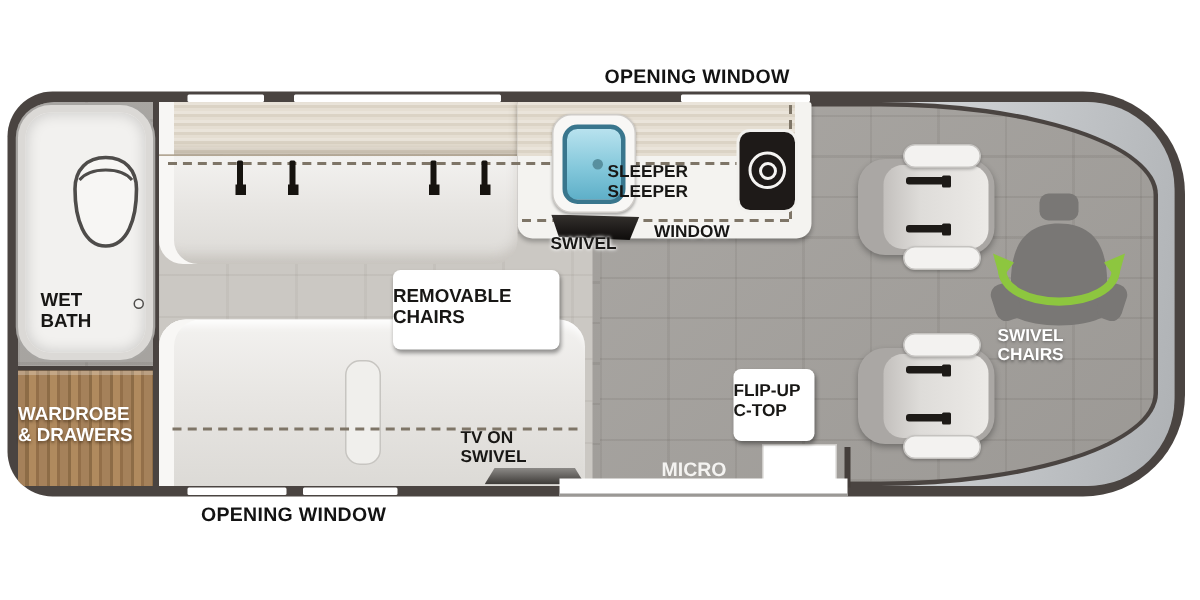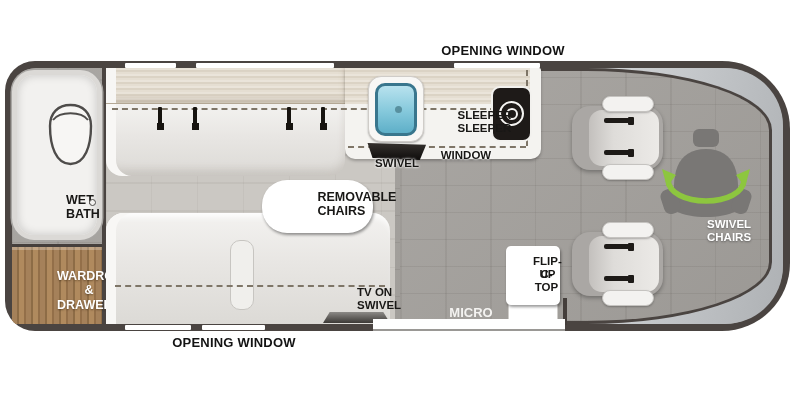--- a/index.html
+++ b/index.html
@@ -1,18 +1,18 @@
 <!DOCTYPE html>
 <html><head>
 <meta charset="utf-8">
 <style>
   html,body{margin:0;padding:0;background:#fff;}
   #stage{position:relative;width:800px;height:400px;background:#fff;overflow:hidden;
          font-family:"Liberation Sans","DejaVu Sans",sans-serif;-webkit-font-smoothing:antialiased;}
-  .lbl{position:absolute;font-weight:bold;color:#181715;text-align:center;line-height:1.15;white-space:nowrap;}
+  .lbl{position:absolute;font-weight:bold;color:#181715;line-height:1.15;white-space:nowrap;}
   .outer-label{font-size:13px;letter-spacing:.2px;color:#131313;}
   #win-label-top{left:403px;top:44px;width:200px;}
   #win-label-bottom{left:134px;top:336px;width:200px;}
 
   
   #van{position:absolute;left:5px;top:61px;width:785px;height:270px;background:#4a4441;
        border-radius:30px 68px 68px 30px;overflow:hidden;}
   #van *{position:absolute;box-sizing:border-box;}
 
   .tile-gray{background-color:#a4a19d;
@@ -86,26 +86,26 @@
   #wetbath-dot{left:72px;top:124px;width:7px;height:7px;border-radius:50%;background:#f2f1ef;border:1.5px solid #4e4c4a;}
   #wardrobe{left:7px;top:183px;width:90px;height:80px;border-top:3px solid #453f3c;
       background-color:#9c7b52;
       background-image:repeating-linear-gradient(90deg,#a5815a 0 5px,#8d6c46 5px 7px,#b08a5e 7px 12px,#936f49 12px 14px);
       box-shadow:inset 0 3px 0 rgba(255,255,255,.25);}
   #wardrobe-label{left:0;top:22px;width:90px;font-size:12.5px;color:#fff;white-space:normal;
       text-shadow:0 1px 2px rgba(60,40,20,.6);}
 
   
   .white-box{background:#fff;border-radius:5px;box-shadow:1px 2px 3px rgba(0,0,0,.4);}
-  #table-box{left:257px;top:119px;width:111px;height:53px;border-radius:25px;}
+  #table-box{left:257px;top:119px;width:111px;height:53px;}
   #table-label{left:0;top:10px;width:111px;font-size:12.5px;white-space:normal;}
   #cooktop-label{left:400px;top:48px;width:105px;font-size:11.5px;white-space:normal;}
   #micro-label{left:431px;top:88px;width:60px;font-size:11.5px;text-shadow:0 0 2px #fff,0 0 3px #fff;}
   #fridge-label{left:362px;top:96px;width:60px;font-size:11.5px;text-shadow:0 0 2px #fff,0 0 3px #fff;}
-  #flipup-box{left:501px;top:185px;width:54px;height:59px;}
+  #flipup-box{left:484px;top:185px;width:54px;height:48px;}
   #flipup-label{left:0;top:9px;width:54px;font-size:11.5px;white-space:normal;}
   #flipup-ctop{left:503px;top:235px;width:50px;height:27px;background:#fff;border:1px solid #cfcdca;}
   #entry-label{left:436px;top:245px;width:60px;font-size:13px;color:#f4f3f1;}
   #entry-frame{left:558px;top:237px;width:4px;height:27px;background:#443e3b;}
 
   
   .chair-body{left:567px;width:91px;height:64px;background:#aaa7a4;border-radius:18px;
       box-shadow:0 2px 4px rgba(0,0,0,.3);}
   .chair-body .cushion{left:17px;top:4px;right:4px;bottom:4px;border-radius:13px;
       background:linear-gradient(90deg,#c3c0bd 0%,#dedcd9 35%,#eceae7 100%);}

